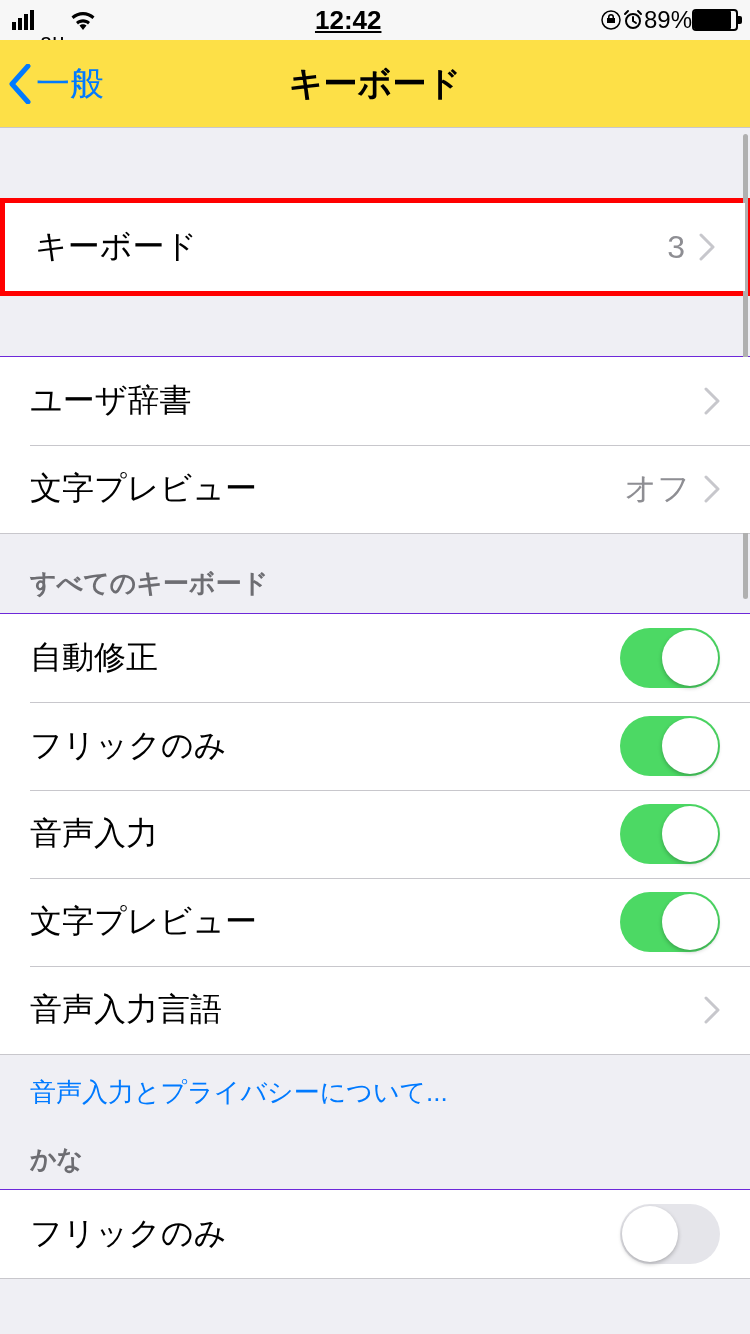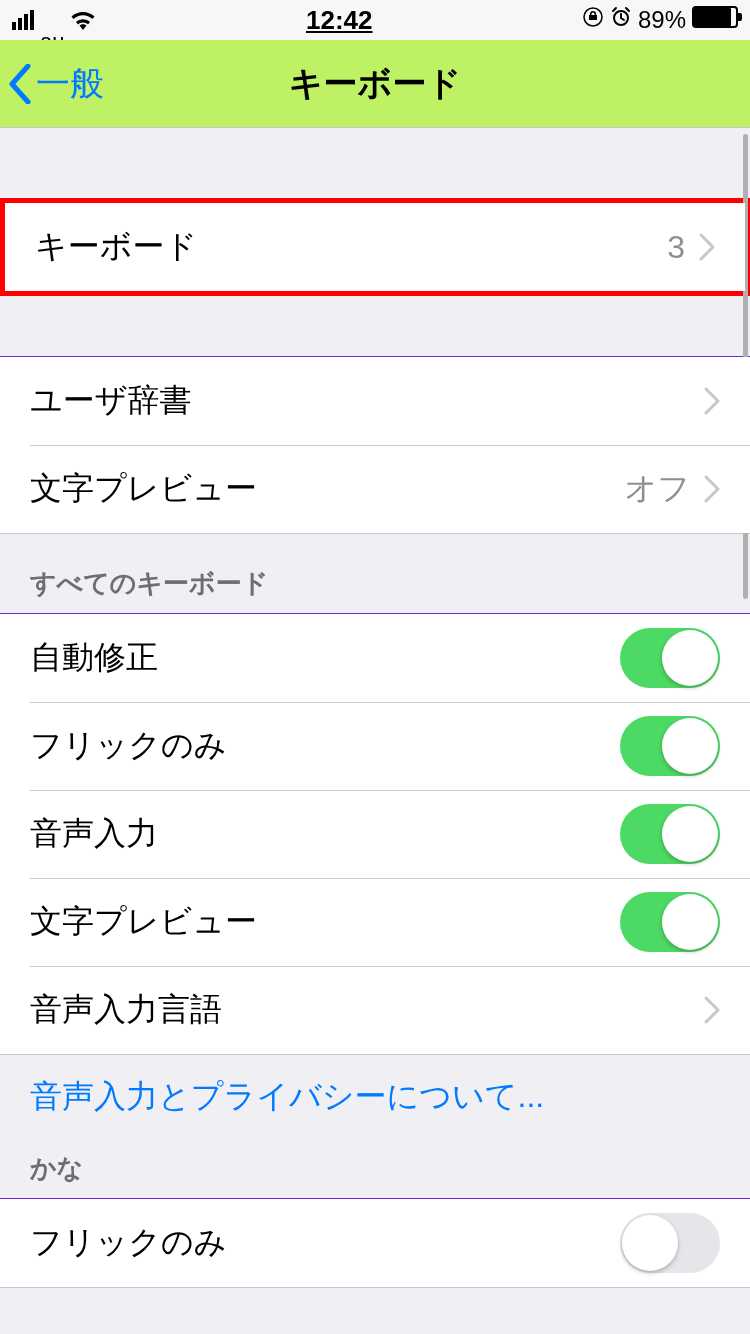--- a/index.html
+++ b/index.html
@@ -15,38 +15,38 @@
   height: 40px;
   display: flex;
   align-items: center;
   justify-content: space-between;
   padding: 0 12px;
   font-size: 24px;
   font-weight: 500;
   background: #f7f7f7;
 }
 .status-left { display: flex; align-items: center; gap: 6px; }
-.status-right { display: flex; align-items: flex-start; gap: 6px; }
+.status-right { display: flex; align-items: center; }
 .signal-bars { display: flex; align-items: flex-end; gap: 2px; }
 .signal-bars span { width: 4px; background: #000; display: block; }
 .signal-bars span:nth-child(1) { height: 8px; }
 .signal-bars span:nth-child(2) { height: 12px; }
 .signal-bars span:nth-child(3) { height: 16px; }
 .signal-bars span:nth-child(4) { height: 20px; }
 .carrier { font-size: 22px; margin-top: 44px; }
 .wifi-icon { width: 26px; height: 20px; }
 .time { font-weight: 600; font-size: 26px; text-decoration: underline; }
 .battery-pct { font-size: 24px; }
 .battery-icon { width: 46px; height: 22px; border: 2px solid #000; border-radius: 4px; position: relative; }
 .battery-icon::after { content: ""; position: absolute; right: -6px; top: 5px; width: 4px; height: 8px; background: #000; border-radius: 0 2px 2px 0; }
 .battery-fill { height: 100%; width: 89%; background: #000; border-radius: 1px; }
 
 .nav-bar {
   height: 88px;
-  background: #bef264;
+  background: #fde047;
   border-bottom: 1px solid #c8c7cc;
   position: relative;
   display: flex;
   align-items: center;
   justify-content: center;
 }
 .back-btn {
   position: absolute;
   left: 8px;
   top: 50%;
@@ -100,21 +100,21 @@
 .highlighted { border: 5px solid #ff0000; }
 
 .section-header {
   padding: 32px 30px 12px 30px;
   font-size: 26px;
   color: #6d6d72;
   font-weight: bold;
 }
 .footer-link {
   padding: 20px 30px;
-  font-size: 32px;
+  font-size: 26px;
   color: #007aff;
 }
 
 .toggle {
   width: 100px;
   height: 60px;
   border-radius: 30px;
   position: relative;
   cursor: pointer;
 }

